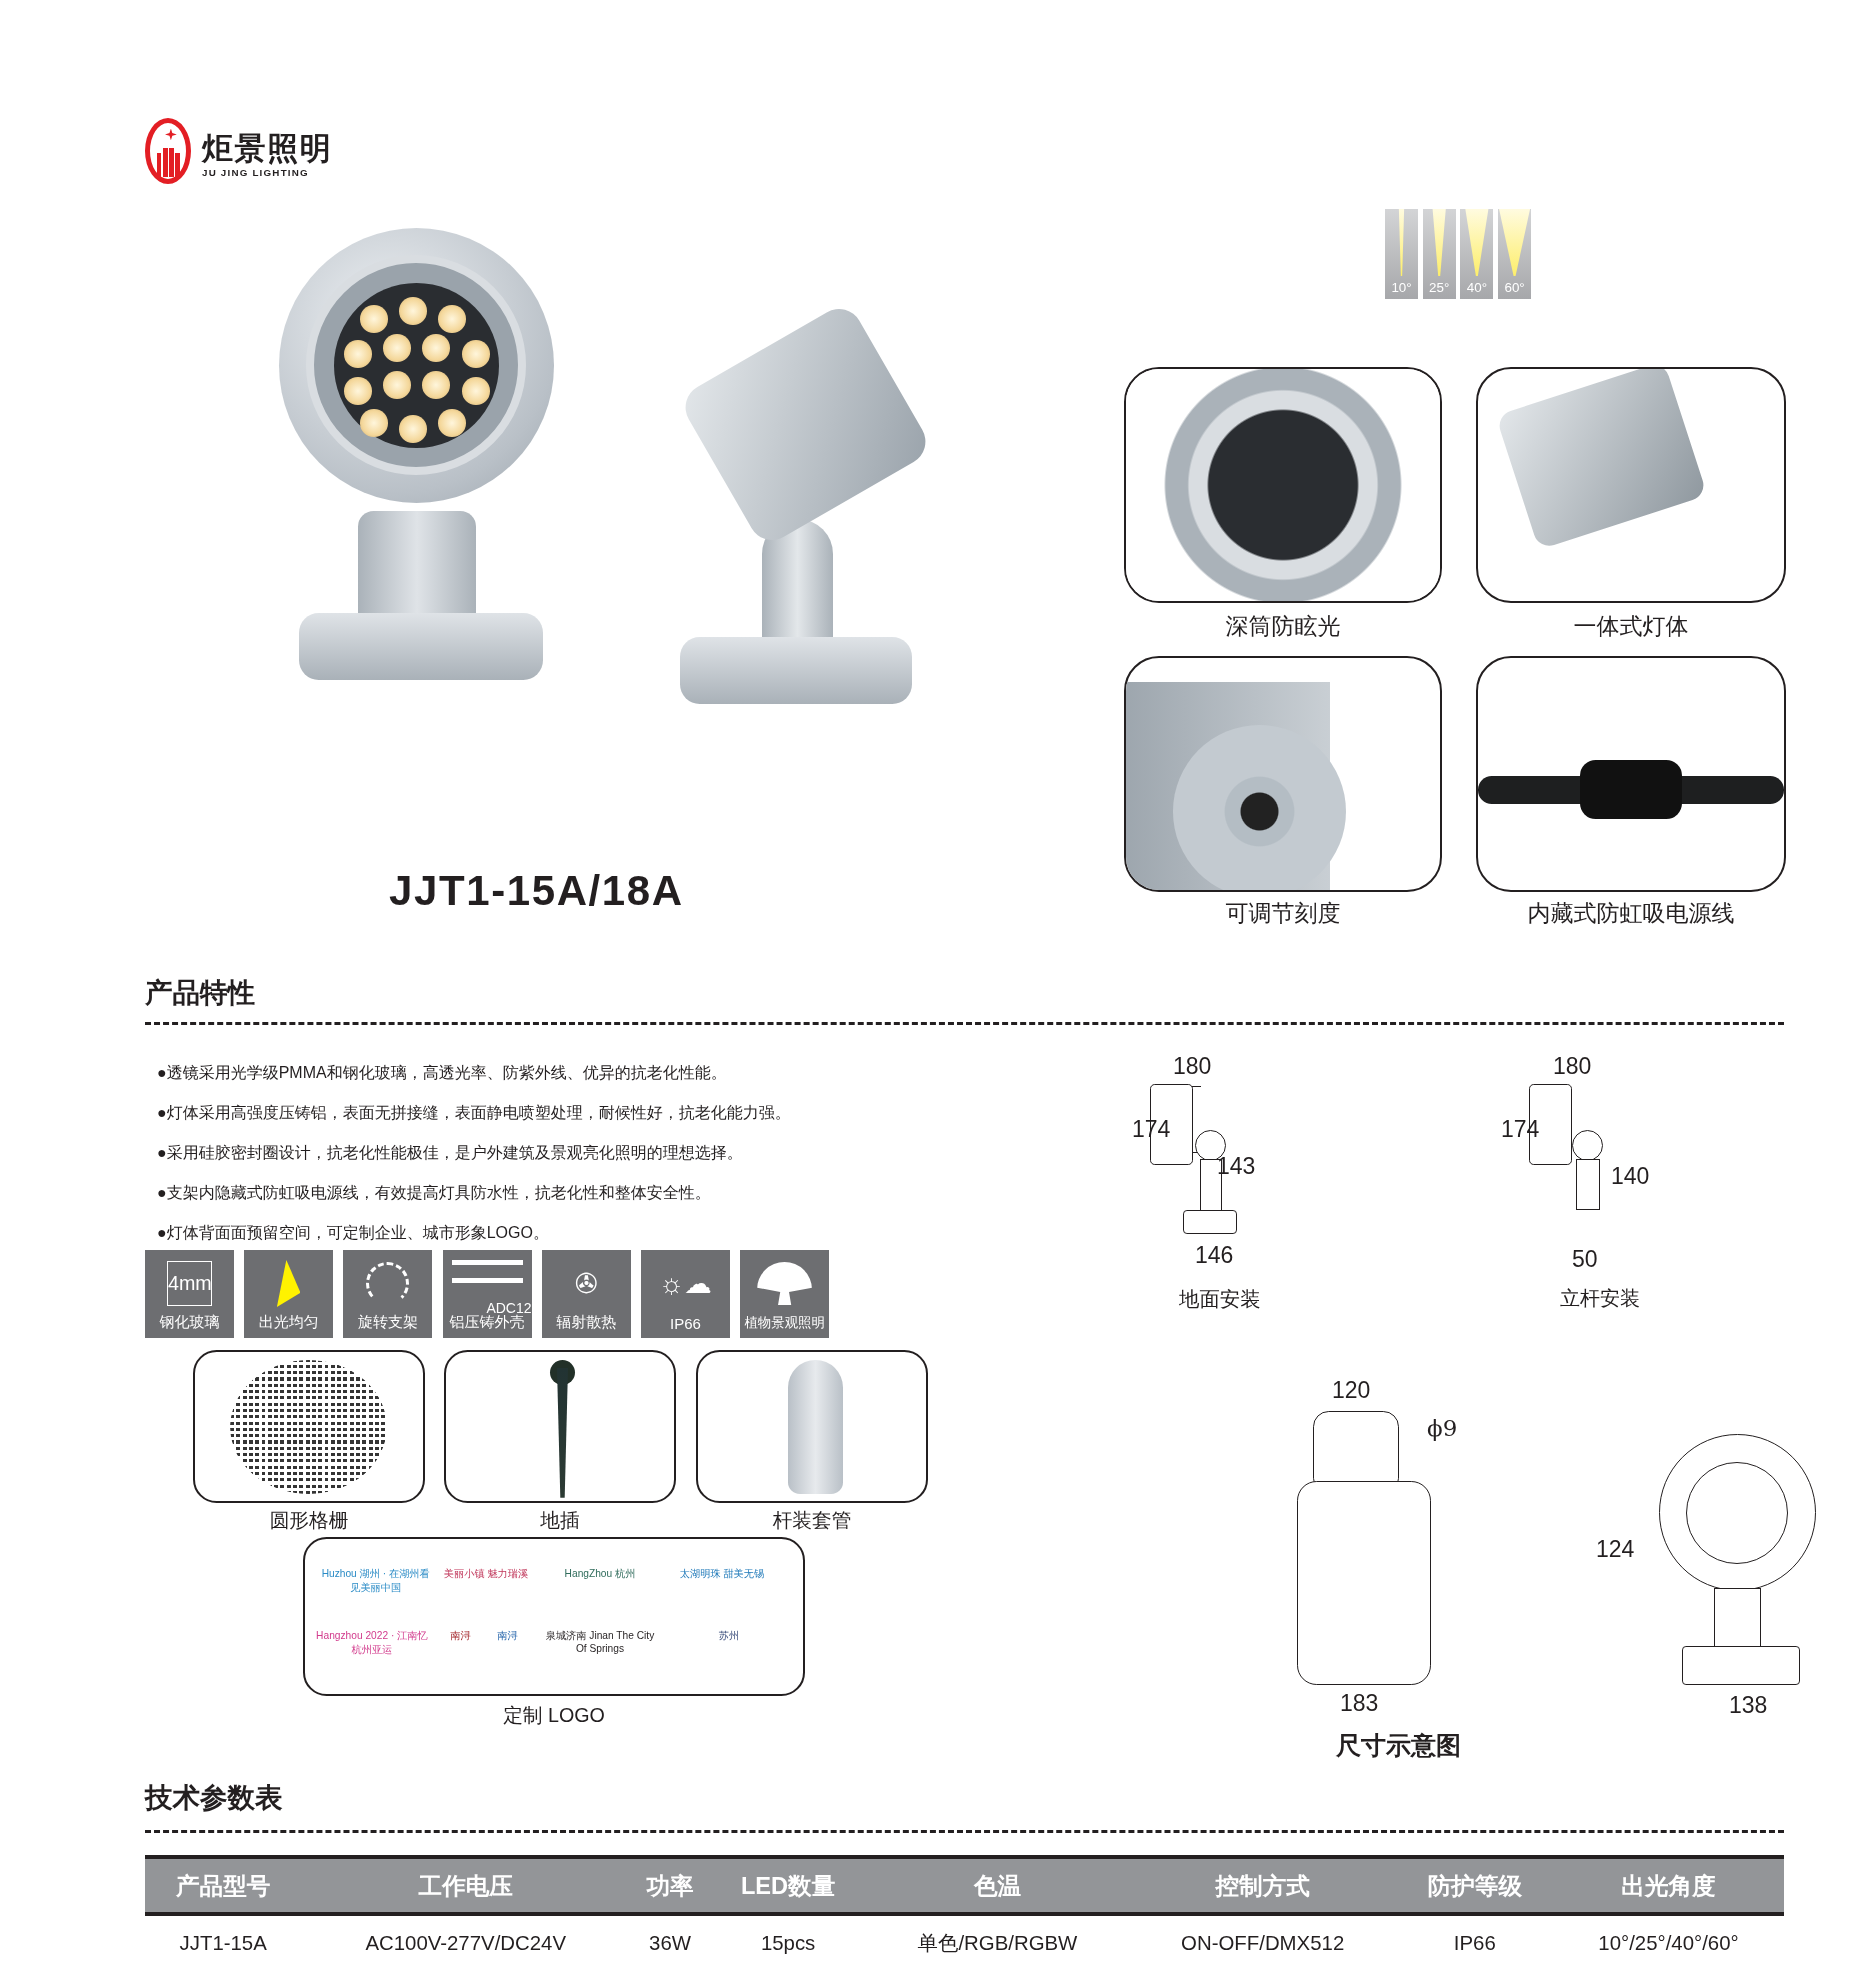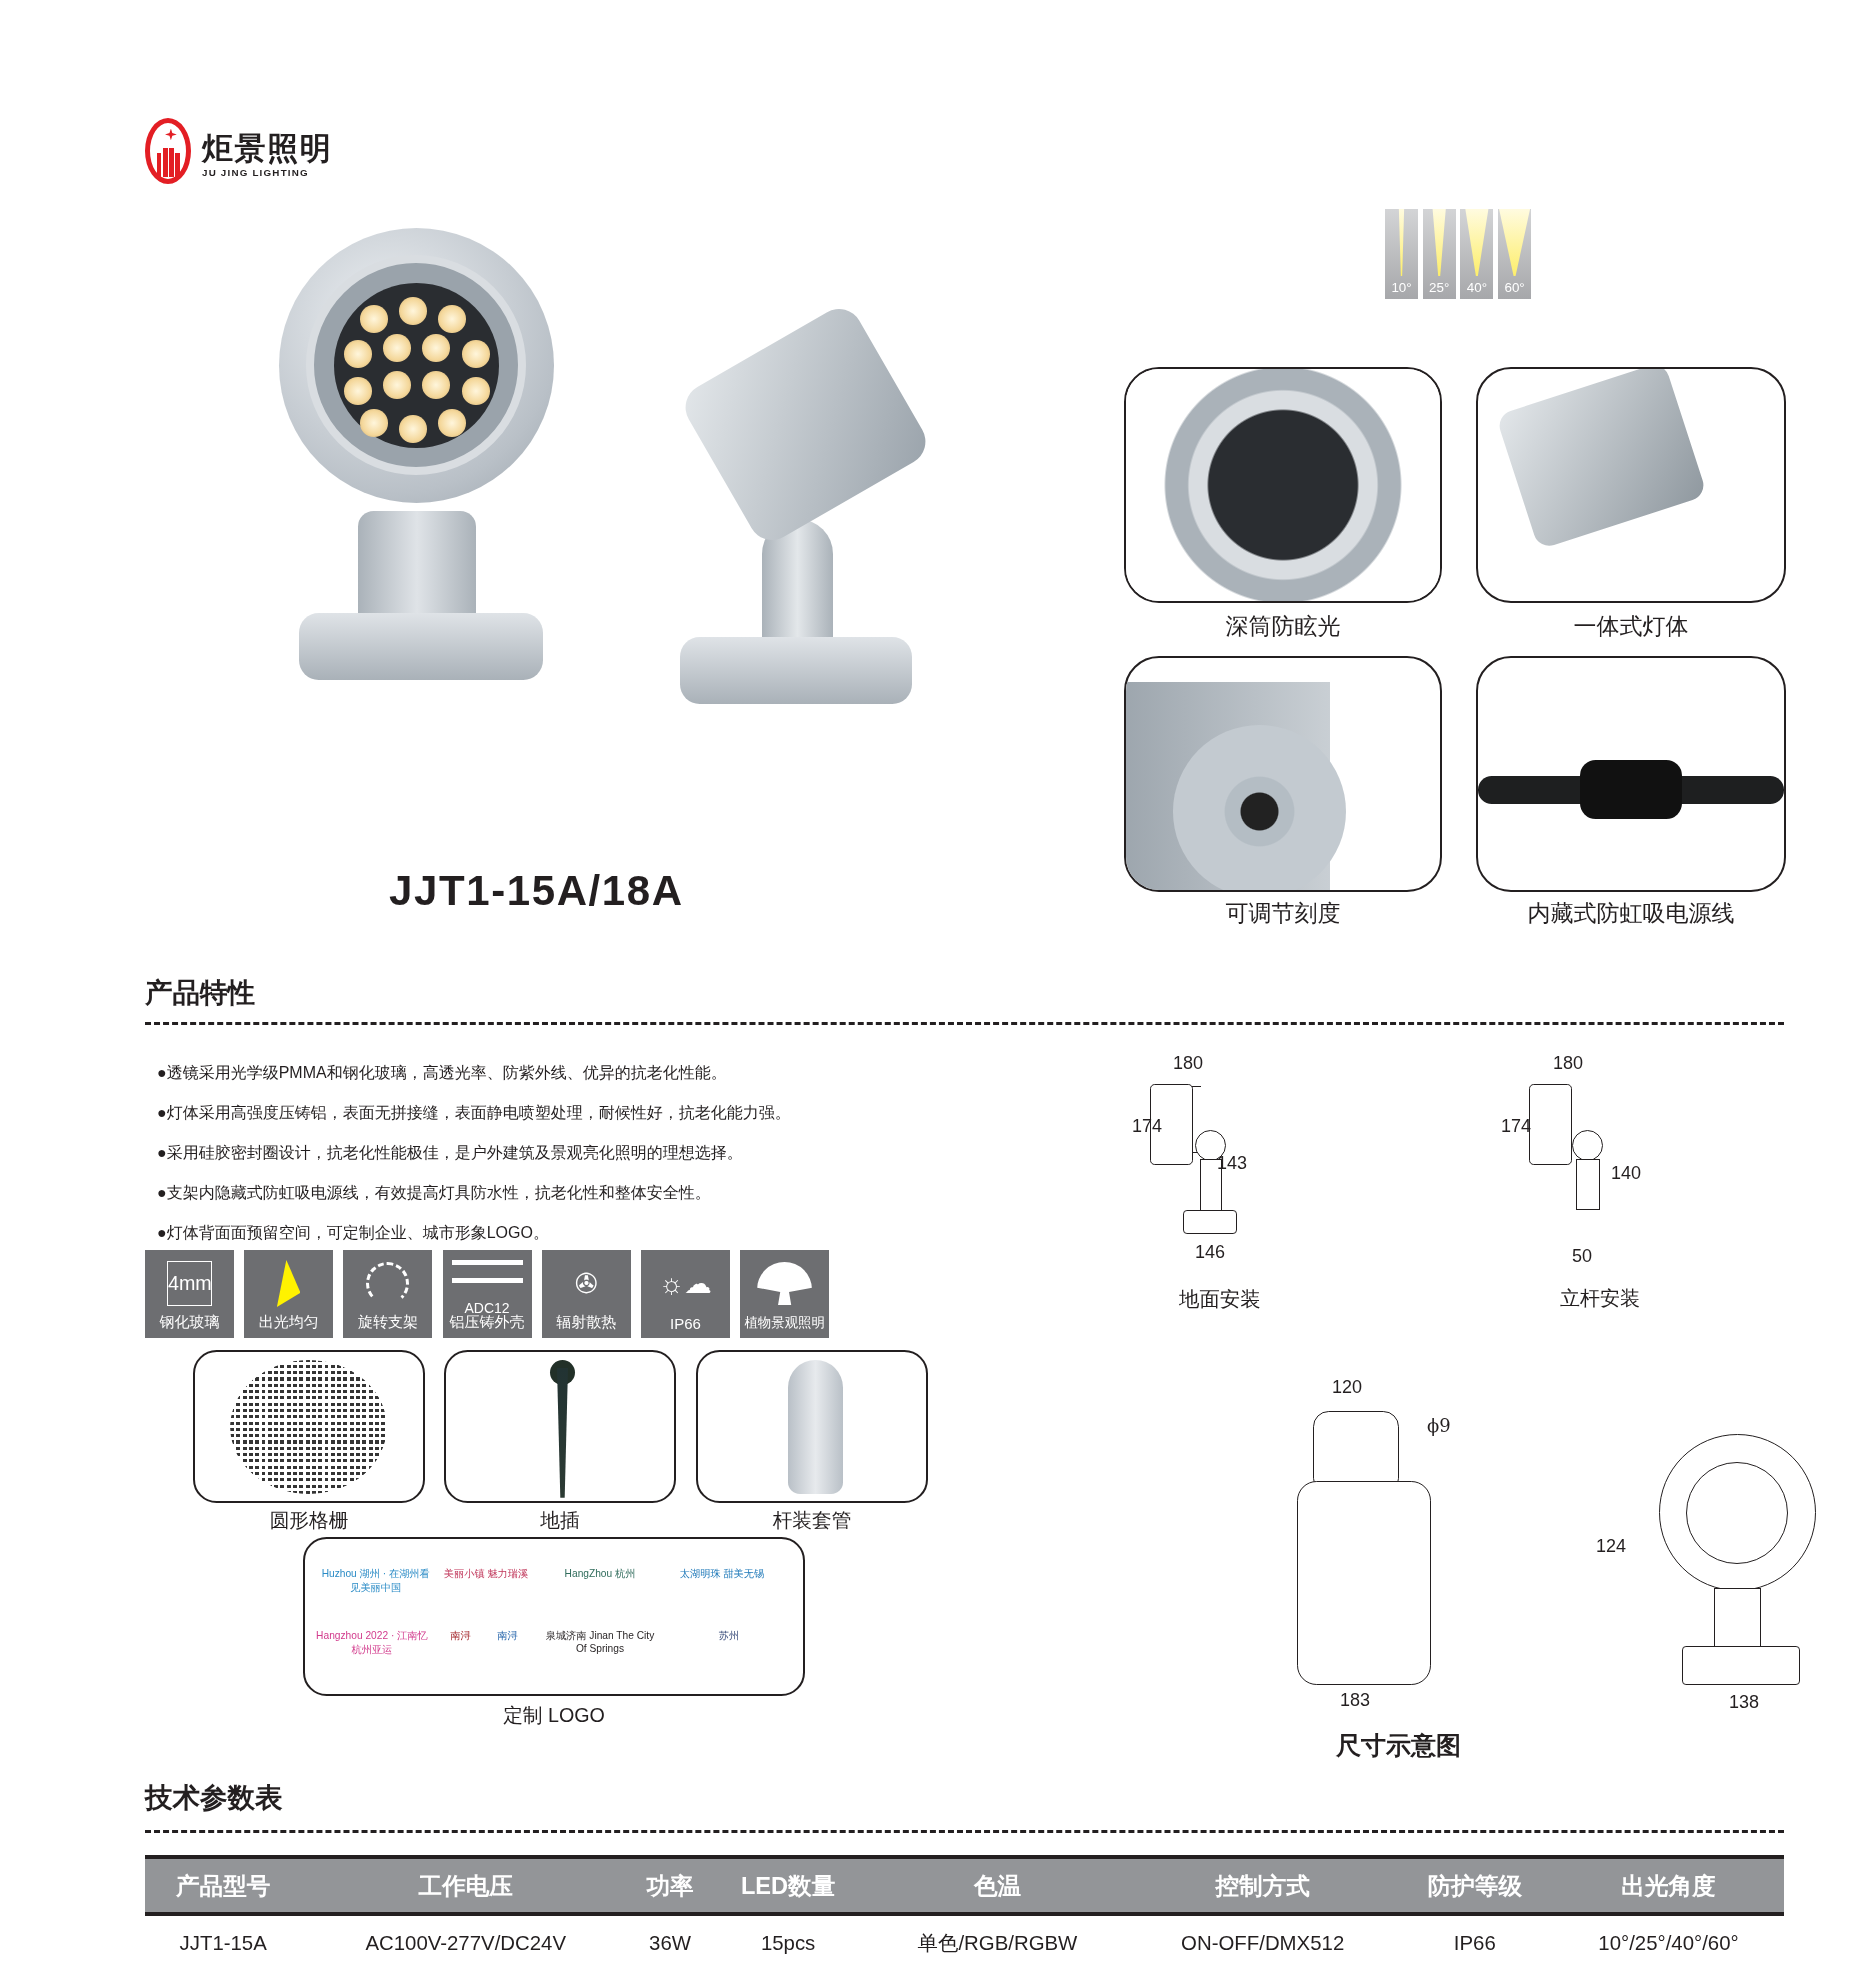--- a/index.html
+++ b/index.html
@@ -43,34 +43,34 @@
   .sec-title{font-size:27.5px;font-weight:900;font-family:"DejaVu Sans",sans-serif;}
   .dash{height:0;border-top:3.1px dashed #231f20;}
   
   .feat{left:157px;top:1053px;font-size:16px;line-height:40px;}
   .feat div{white-space:nowrap;}
   
   .icons{left:145px;top:1250px;display:flex;gap:10.2px;}
   .ico{width:89px;height:88px;background:#6d6e71;color:#fff;position:relative;}
   .ico .g{position:absolute;left:0;right:0;top:7.9px;height:51px;display:flex;align-items:center;justify-content:center;font-size:27.5px;}
   .ico .t{position:absolute;left:0;right:0;bottom:6.3px;text-align:center;font-size:15px;}
-  .ico .sub{position:absolute;left:0;right:0;top:50px;text-align:center;font-size:14px;}
+  .ico .sub{position:absolute;left:0;right:0;top:50px;text-align:right;font-size:14px;}
   
   .acc-card{border:2.4px solid #231f20;border-radius:23.6px;box-sizing:border-box;overflow:hidden;background:#fff;}
   .acc-cap{font-size:19.7px;text-align:center;}
   .mesh{position:absolute;left:37px;top:23.6px;width:157px;height:157px;border-radius:50%;background:repeating-linear-gradient(0deg,#111 0 3.1px,#fff 3.1px 6.3px),#111;background-blend-mode:normal;opacity:.85;
     -webkit-mask:repeating-linear-gradient(90deg,#000 0 3.9px,transparent 3.9px 6.3px);}
   .spike{position:absolute;left:111px;top:23.6px;width:11px;height:185px;background:linear-gradient(#233,#2c3a33);clip-path:polygon(0 0,100% 0,70% 100%,30% 100%);}
   .spike-head{position:absolute;left:104px;top:17.7px;width:25px;height:25px;border-radius:50%;background:#223028;}
   .sleeve-pole{position:absolute;left:90px;top:23.6px;width:55px;height:185px;background:linear-gradient(90deg,#b9c0c7,#e7eaed,#b9c0c7);border-radius:27.5px 27.5px 11.8px 11.8px;}
   
   .logo-box{left:303px;top:1537px;width:502px;height:159px;border:2.4px solid #231f20;border-radius:23.6px;box-sizing:border-box;}
   .cl{position:absolute;font-size:10.2px;text-align:center;}
   
-  .dim{font-size:18px;}
+  .dim{font-size:23px;}
   .drawing{position:absolute;border:1.6px solid #231f20;background:#fff;box-sizing:border-box;}
   
   .tbl{left:145px;top:1855px;width:1639px;border-collapse:collapse;}
   .tbl th{background:#939598;color:#fff;font-size:23.6px;font-weight:700;height:51px;border-top:4.7px solid #231f20;border-bottom:4.7px solid #231f20;}
   .tbl td{font-size:20.4px;height:52px;text-align:center;border-bottom:2.4px solid #231f20;}
   .tbl tr:last-child td{border-bottom:0;}
 </style>
 </head>
 <body>
 

